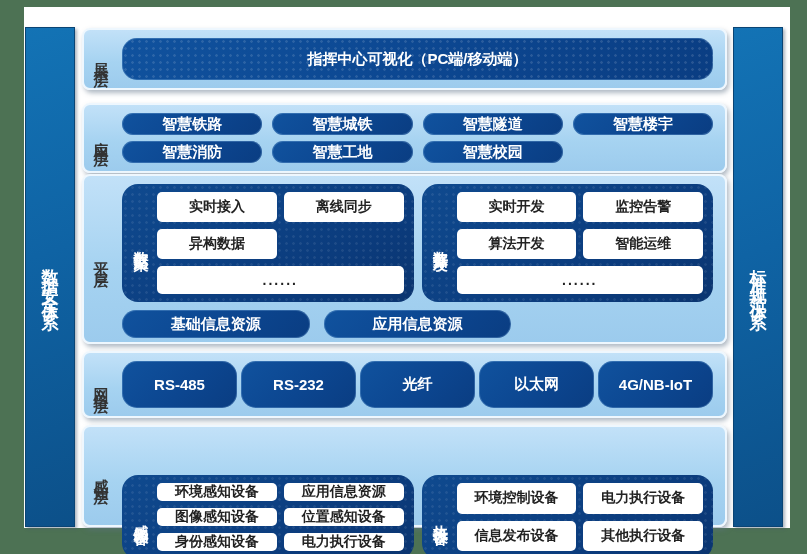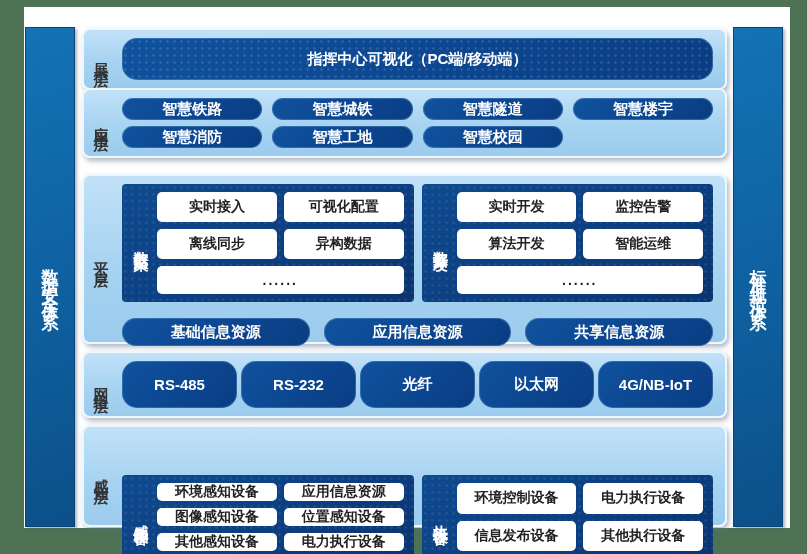--- a/index.html
+++ b/index.html
@@ -61,45 +61,45 @@
   .dots{
     background-image:radial-gradient(rgba(255,255,255,.12) 1px,transparent 1.6px),
                      linear-gradient(135deg,#10529e 0%,#0c4690 55%,#0a3d82 100%);
     background-size:7px 7px,100% 100%;
   }
   .group-box{
     background:linear-gradient(150deg,#0f4a8f 0%,#0b3b7c 70%,#0a346f 100%);
     background-image:radial-gradient(rgba(255,255,255,.08) 1px,transparent 1.6px),
                      linear-gradient(150deg,#0f4a8f 0%,#0b3b7c 70%,#0a346f 100%);
     background-size:7px 7px,100% 100%;
-    border-radius:4px;
+    border-radius:16px;
     display:flex;align-items:center;
     padding:8px 10px 8px 8px;box-sizing:border-box;
   }
   .group-label{
     writing-mode:vertical-lr;text-orientation:upright;
     color:#fff;font-size:15px;font-weight:700;letter-spacing:2px;
     margin:0 8px 0 4px;line-height:1;flex:0 0 auto;
   }
   .white-grid{flex:1 1 auto;display:grid;grid-template-columns:1fr 1fr;gap:7px;height:100%;}
   .white-box{
     background:#fff;border-radius:5px;
     color:#222;font-weight:700;font-size:14px;
     display:flex;align-items:center;justify-content:center;
     text-align:center;
   }
   .span2{grid-column:1 / span 2;letter-spacing:2px;}
   
   .p1{top:28px;height:62px;}
   .p1 .title-box{width:100%;height:100%;font-size:15px;}
-  .p2{top:88px;height:70px;}
+  .p2{top:103px;height:70px;}
   .app-grid{display:grid;grid-template-columns:repeat(4,1fr);grid-template-rows:1fr 1fr;gap:6px 10px;height:100%;}
   .p3{top:174px;height:170px;}
   .p3 .groups{display:grid;grid-template-columns:1fr 1fr;gap:8px;height:118px;}
-  .p3 .resources{display:grid;grid-template-columns:1fr 1fr 1fr;gap:14px;height:28px;margin-top:16px;}
+  .p3 .resources{display:grid;grid-template-columns:1fr 1fr 1fr;gap:14px;height:28px;margin-top:8px;}
   .p4{top:351px;height:67px;}
   .net-grid{display:grid;grid-template-columns:repeat(5,1fr);gap:4px;height:100%;}
   .p5{top:425px;height:102px;}
   .p5 .groups{display:grid;grid-template-columns:1fr 1fr;gap:8px;height:100%;margin-top:40px;}
 </style>
 </head>
 <body>
 
 <div class="canvas">
   <div class="inner-bg"></div>
@@ -135,41 +135,39 @@
   </div>
 
   <div class="panel p3">
     <div class="layer-label">平台层</div>
     <div class="content">
       <div class="groups">
         <div class="group-box">
           <span class="group-label">数据汇聚</span>
           <div class="white-grid">
             <div class="white-box">实时接入</div>
-            <div class="white-box">可视化配置</div>
             <div class="white-box">离线同步</div>
             <div class="white-box">异构数据</div>
             <div class="white-box span2">......</div>
           </div>
         </div>
         <div class="group-box">
           <span class="group-label">数据开发</span>
           <div class="white-grid">
             <div class="white-box">实时开发</div>
             <div class="white-box">监控告警</div>
             <div class="white-box">算法开发</div>
             <div class="white-box">智能运维</div>
             <div class="white-box span2">......</div>
           </div>
         </div>
       </div>
       <div class="resources">
         <div class="navy">基础信息资源</div>
         <div class="navy">应用信息资源</div>
-        <div class="navy">共享信息资源</div>
       </div>
     </div>
   </div>
 
   <div class="panel p4">
     <div class="layer-label">网络层</div>
     <div class="content">
       <div class="net-grid">
         <div class="navy">RS-485</div>
         <div class="navy">RS-232</div>
@@ -184,21 +182,21 @@
     <div class="layer-label">感知层</div>
     <div class="content">
       <div class="groups">
         <div class="group-box">
           <span class="group-label">感知设备</span>
           <div class="white-grid">
             <div class="white-box">环境感知设备</div>
             <div class="white-box">应用信息资源</div>
             <div class="white-box">图像感知设备</div>
             <div class="white-box">位置感知设备</div>
-            <div class="white-box">其他感知设备</div>
+            <div class="white-box">身份感知设备</div>
             <div class="white-box">电力执行设备</div>
           </div>
         </div>
         <div class="group-box">
           <span class="group-label">执行设备</span>
           <div class="white-grid">
             <div class="white-box">环境控制设备</div>
             <div class="white-box">电力执行设备</div>
             <div class="white-box">信息发布设备</div>
             <div class="white-box">其他执行设备</div>

